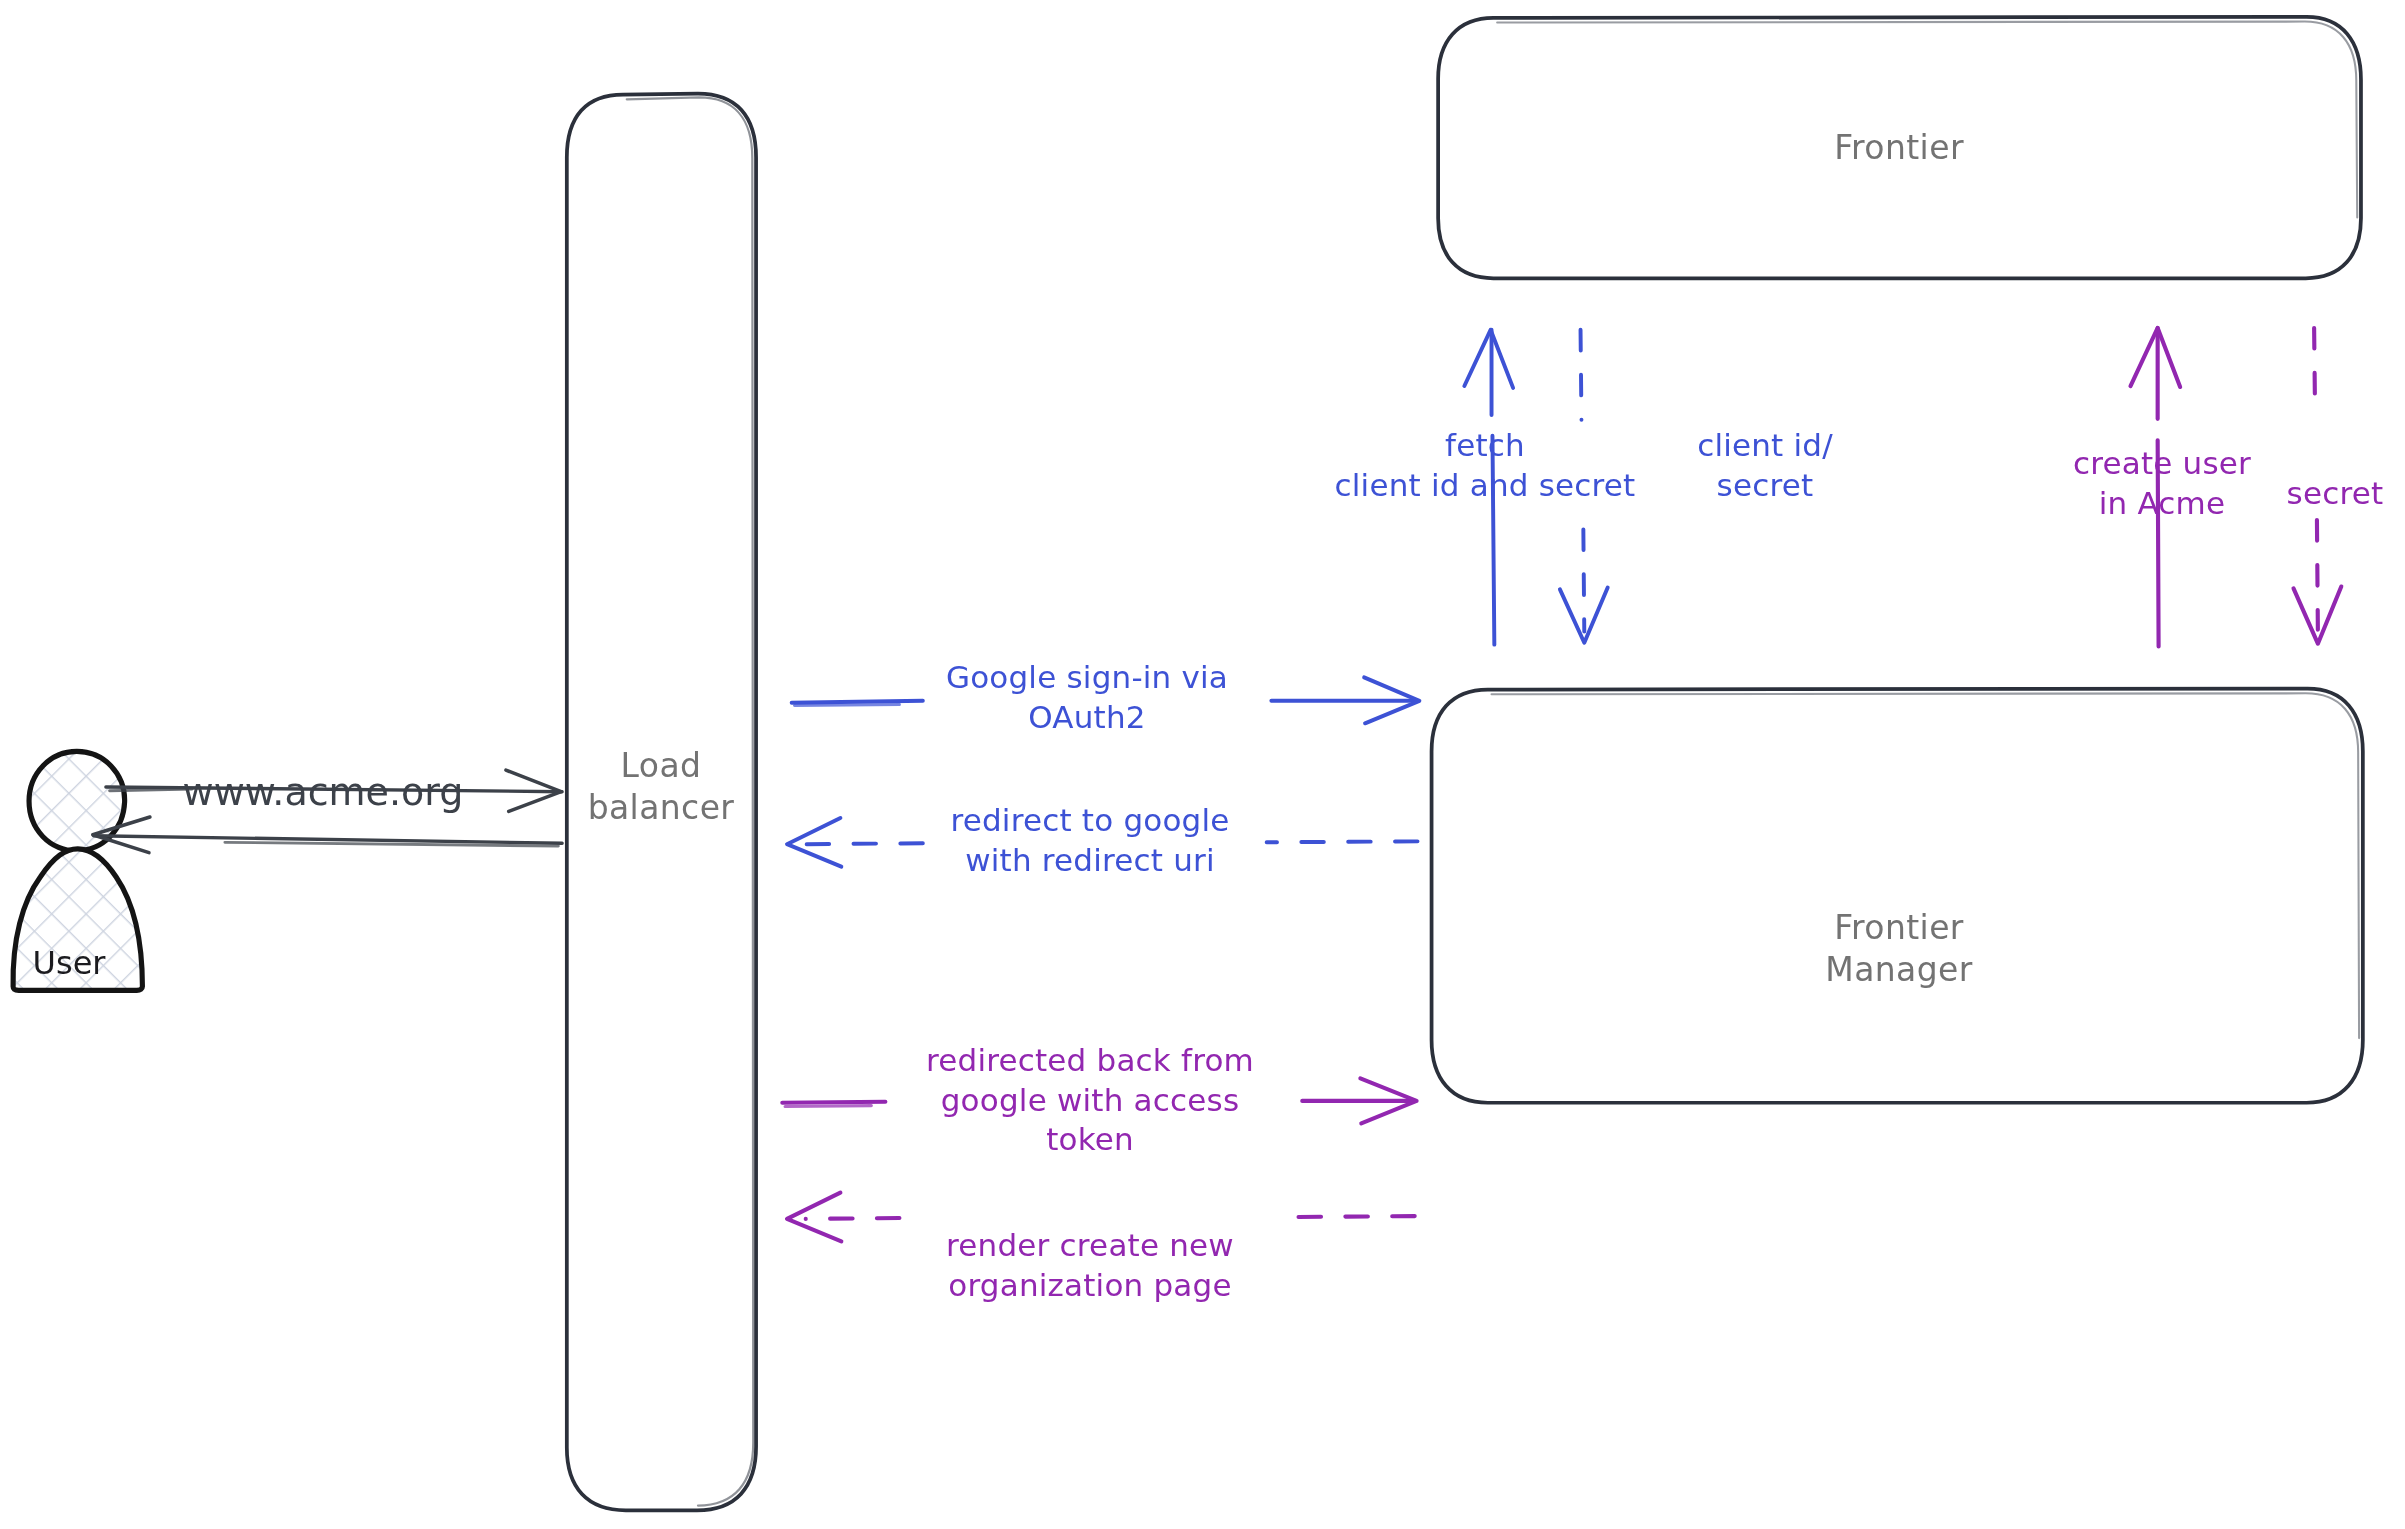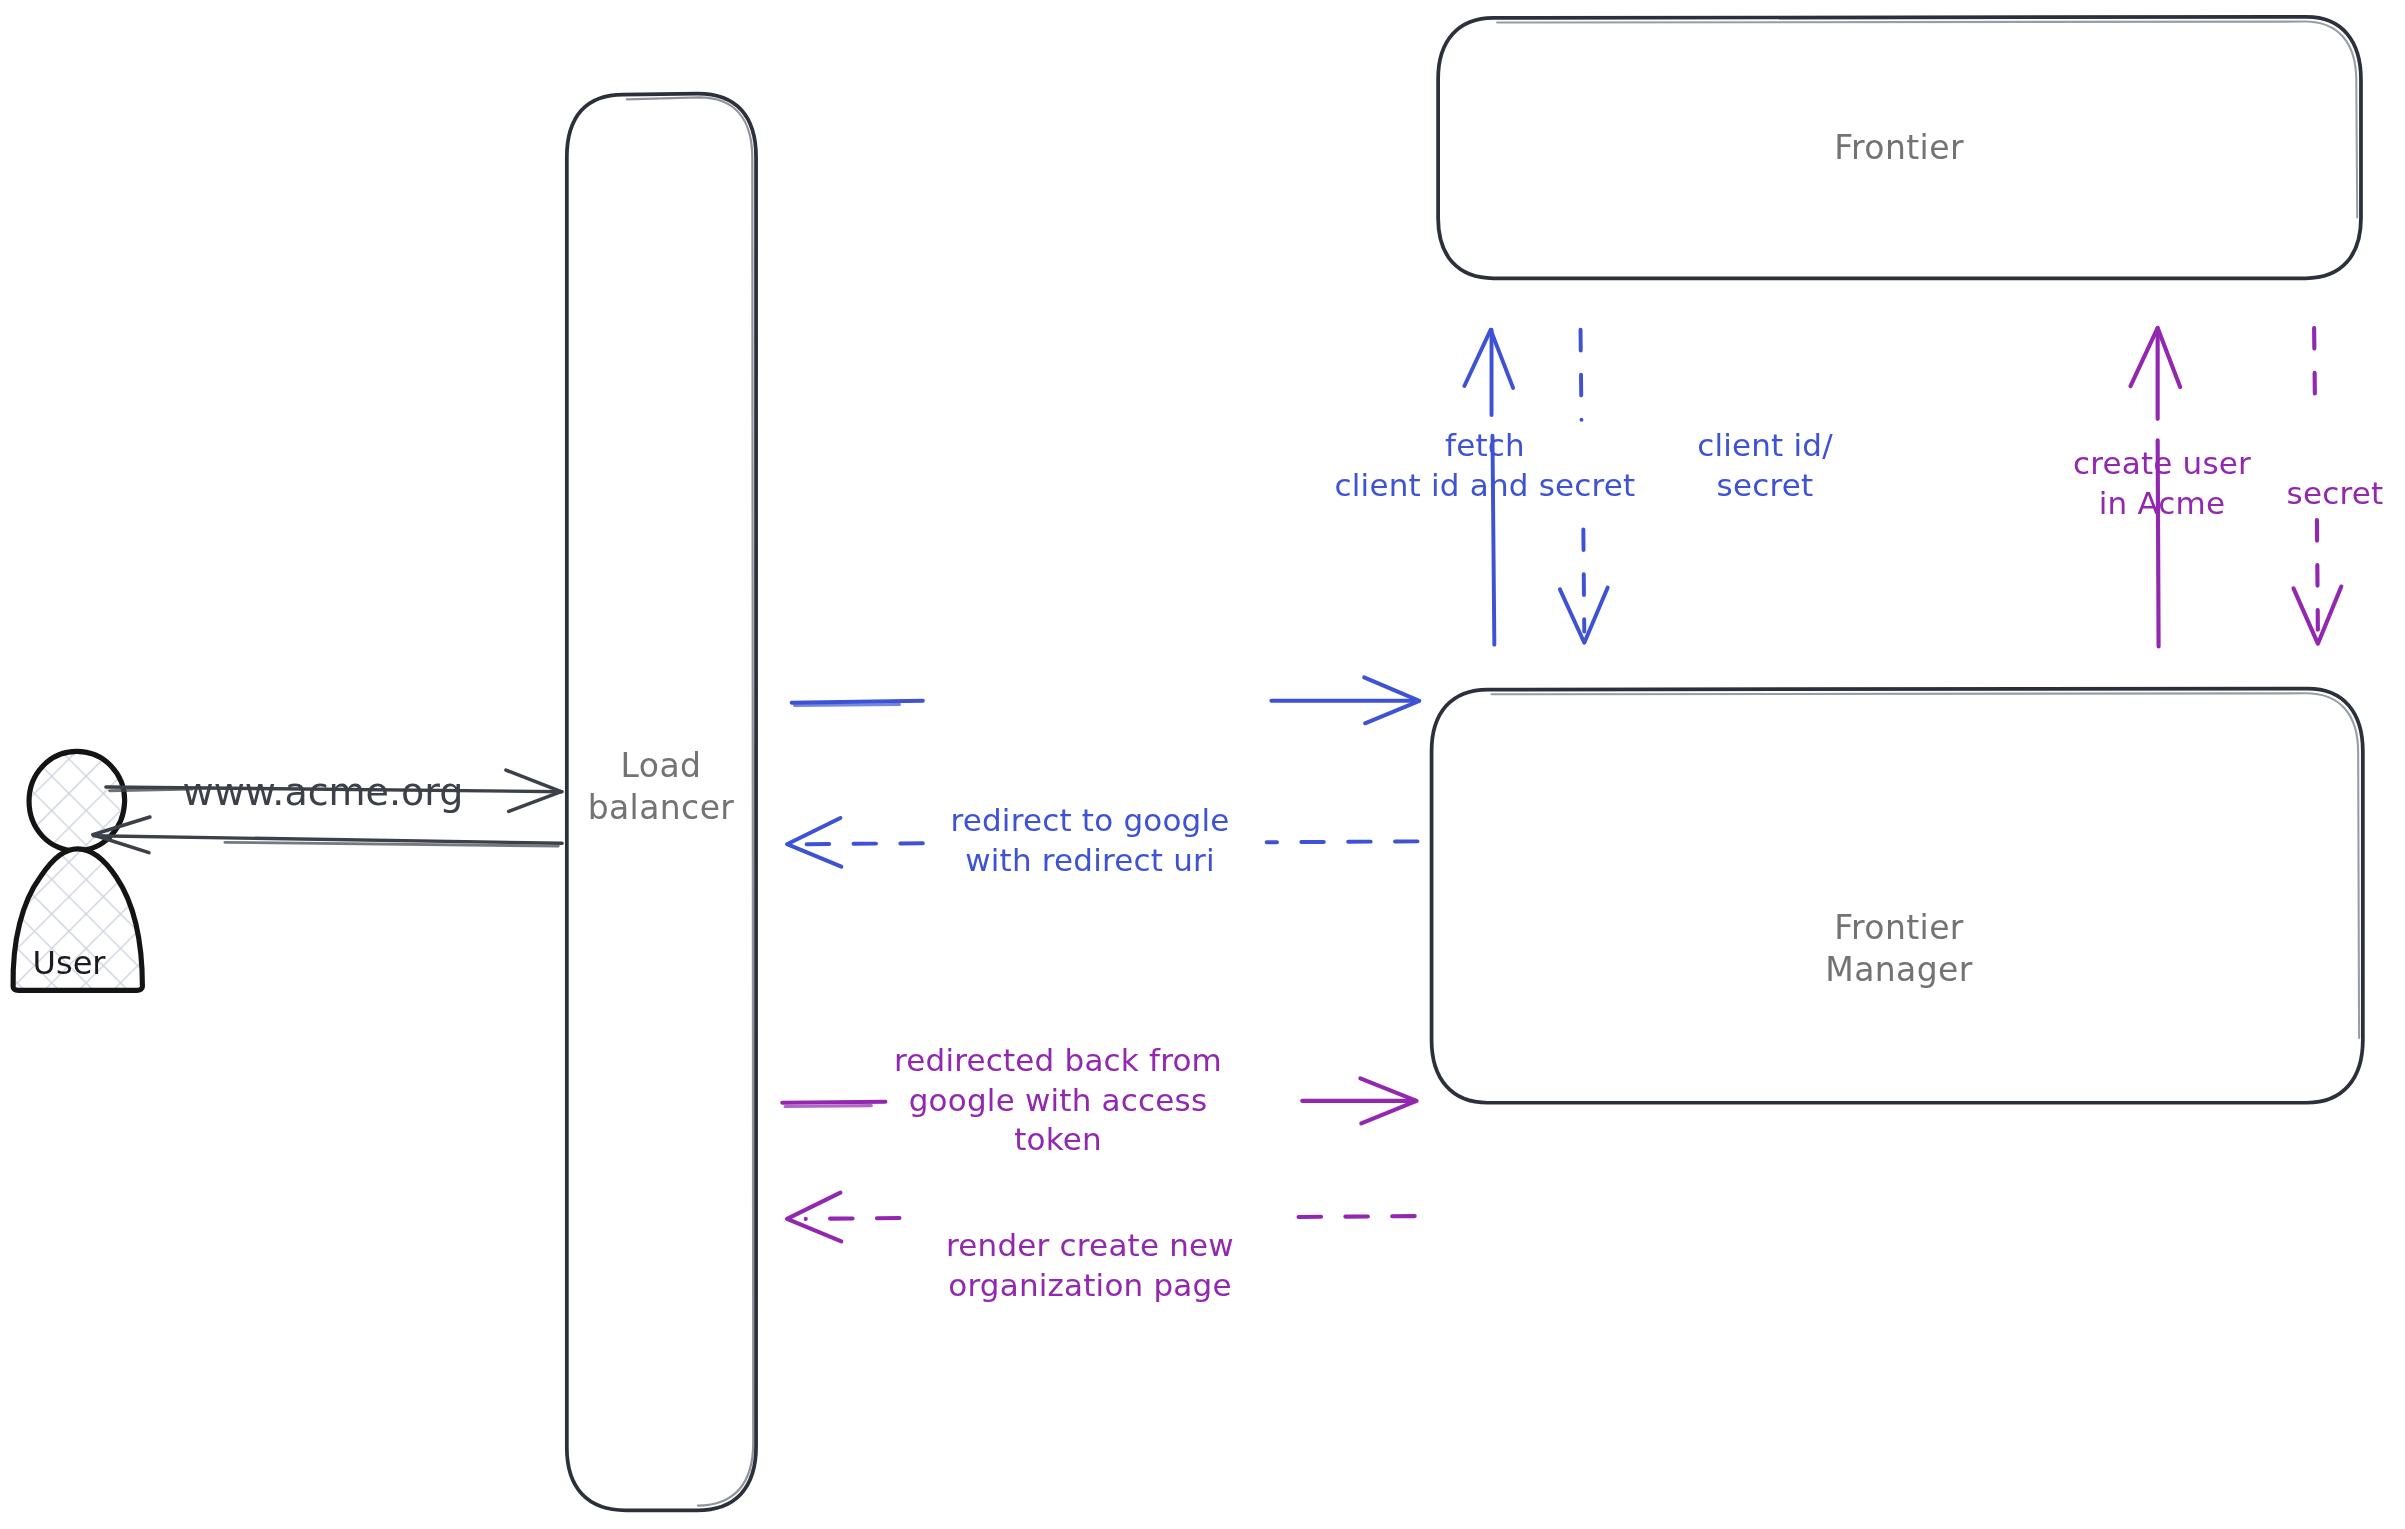--- a/index.html
+++ b/index.html
@@ -164,24 +164,25 @@
   <div class="lbl user-label" style="left:69px; top:963px; top:963px;">User</div>
 
   <div class="lbl edge-label-dark" style="left:323px; top:792px;">www.acme.org</div>
 
   <div class="lbl node-label" style="left:661px; top:787px;"><span>Load</span><br><span>balancer</span></div>
 
   <div class="lbl node-label" style="left:1899px; top:148px;">Frontier</div>
 
   <div class="lbl node-label" style="left:1899px; top:949px;"><span>Frontier</span><br><span>Manager</span></div>
 
+  <div class="lbl edge-label-blue" style="left:1087px; top:698px;"><span>Google sign-in via</span><br><span>OAuth2</span></div>
 
   <div class="lbl edge-label-blue" style="left:1090px; top:841px;"><span>redirect to google</span><br><span>with redirect uri</span></div>
 
-  <div class="lbl edge-label-purple" style="left:1058px; top:1101px;"><span>redirected back from</span><br><span>google with access</span><br><span>token</span></div>
+  <div class="lbl edge-label-purple" style="left:1090px; top:1101px;"><span>redirected back from</span><br><span>google with access</span><br><span>token</span></div>
 
   <div class="lbl edge-label-purple" style="left:1090px; top:1218px;margin-top:48px;"><span>render create new</span><br><span>organization page</span></div>
 
   <div class="lbl edge-label-blue" style="left:1485px; top:466px; "><span>fetch</span><br><span>client id and secret</span></div>
 
   <div class="lbl edge-label-blue" style="left:1765px; top:466px;"><span>client id/</span><br><span>secret</span></div>
 
   <div class="lbl edge-label-purple" style="left:2162px; top:484px;text-align:center;"><span>create user</span><br><span>in Acme</span></div>
 
   <div class="lbl edge-label-purple" style="left:2335px; top:494px;">secret</div>

